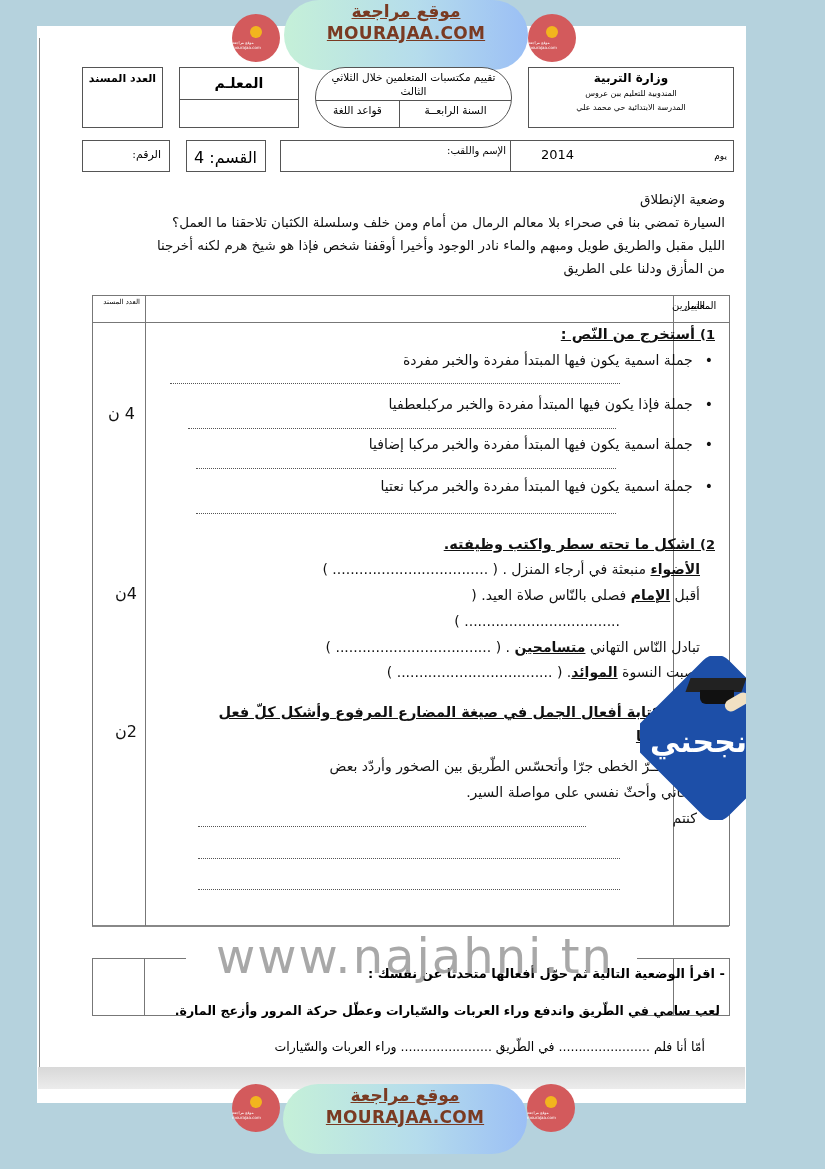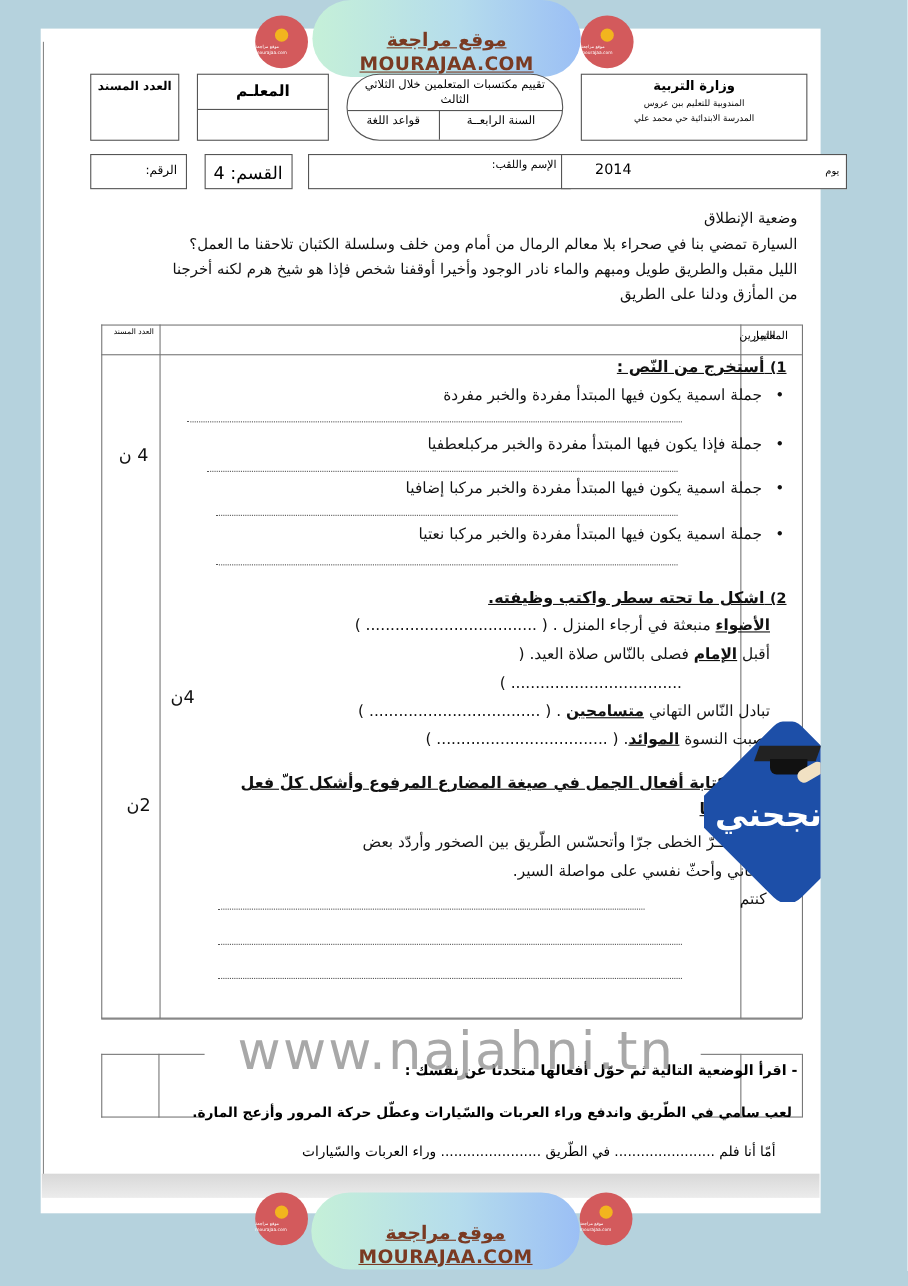--- a/index.html
+++ b/index.html
@@ -15,21 +15,21 @@
   }
   .page-edge { position: absolute; left: 39px; top: 38px; width: 1px; height: 1050px; background: #888; }
   .abs { position: absolute; }
   .box { position: absolute; border: 1.5px solid #555; background: #fff; }
   .rtl { direction: rtl; }
 
   
   .banner {
     position: absolute; width: 244px; height: 70px; border-radius: 35px;
     background: linear-gradient(90deg, #c5f0d8 0%, #b5dcec 55%, #9bbff5 100%);
-    display: flex; flex-direction: column; align-items: center; justify-content: flex-end;
+    display: flex; flex-direction: column; align-items: center; justify-content: flex-start;
   }
   .banner .ar { font-size: 17px; font-weight: bold; color: #7a3a22; text-decoration: underline; line-height: 22px; direction: rtl; }
   .banner .en { font-size: 17px; font-weight: bold; color: #7a3a22; text-decoration: underline; line-height: 22px; font-family: "DejaVu Sans", sans-serif; letter-spacing: 0.3px; }
   .badge {
     position: absolute; width: 48px; height: 48px; border-radius: 50%;
     background: #d35a5c; display: flex; flex-direction: column; align-items: center; justify-content: center;
   }
   .badge .dot { width: 12px; height: 12px; border-radius: 50%; background: #f2b51e; margin-bottom: 2px; }
   .badge .lbl { font-size: 4px; color: #fff; line-height: 5px; }
 
@@ -112,21 +112,21 @@
 
 <div class="box" style="left:82px; top:140px; width:88px; height:32px;">
   <div class="abs rtl" style="right:8px; top:7px; font-size:11px;">الرقم:</div>
 </div>
 <div class="box" style="left:186px; top:140px; width:80px; height:32px;">
   <div class="abs rtl" style="right:8px; top:7px; font-size:16px;">القسم: 4</div>
 </div>
 <div class="box" style="left:280px; top:140px; width:239px; height:32px;">
   <div class="abs rtl" style="right:12px; top:4px; font-size:10px;">الإسم واللقب:</div>
 </div>
-<div class="box" style="left:510px; top:140px; width:260px; height:32px;">
+<div class="box" style="left:510px; top:140px; width:224px; height:32px;">
   <div class="abs" style="left:30px; top:6px; font-size:13px;">2014</div>
   <div class="abs rtl" style="right:6px; top:10px; font-size:9px;">يوم</div>
 </div>
 
 <div class="intro" style="top:188px;">وضعية الإنطلاق</div>
 <div class="intro" style="top:211px;">السيارة تمضي بنا في صحراء بلا معالم الرمال من أمام ومن خلف وسلسلة الكثبان تلاحقنا ما العمل؟</div>
 <div class="intro" style="top:234px;">الليل مقبل والطريق طويل ومبهم والماء نادر الوجود وأخيرا أوقفنا شخص فإذا هو شيخ هرم لكنه أخرجنا</div>
 <div class="intro" style="top:257px; ">من المأزق ودلنا على الطريق</div>
 
 <div>
@@ -169,21 +169,21 @@
 </div>
 <div class="ex-line" style="top:613px; right:205px;">
   <span>................................... )</span>
 </div>
 <div class="ex-line" style="top:639px;">
   <span>تبادل النّاس التهاني </span><b>متسامحين</b><span> . ( ................................... )</span>
 </div>
 <div class="ex-line" style="top:664px;">
   <span>نصبت النسوة </span><b>الموائد</b><span>. ( ................................... )</span>
 </div>
-<div class="score" style="left:115px; top:624px;margin-left:40px;">4ن</div>
+<div class="score" style="left:115px; top:584px;">4ن</div>
 
 <div class="q-title" style="right:110px; top:704px;">
   <span class="q-num" style="text-decoration:none;">3)</span>
   <span>أعيد كتابة أفعال الجمل في صيغة المضارع المرفوع وأشكل كلّ فعل</span>
 </div>
 <div class="q-title" style="right:125px; top:728px;">شكلا تاما</div>
 <div class="ex-line" style="top:758px;">كنت أجــرّ الخطى جرّا وأتحسّس الطّريق بين الصخور وأردّد بعض</div>
 <div class="ex-line" style="top:784px;">الأغاني وأحثّ نفسي على مواصلة السير.</div>
 <div class="ex-line" style="top:810px; right:128px;">كنتم</div>
 <div class="dots" style="left:198px; width:388px; top:826px;"></div>

